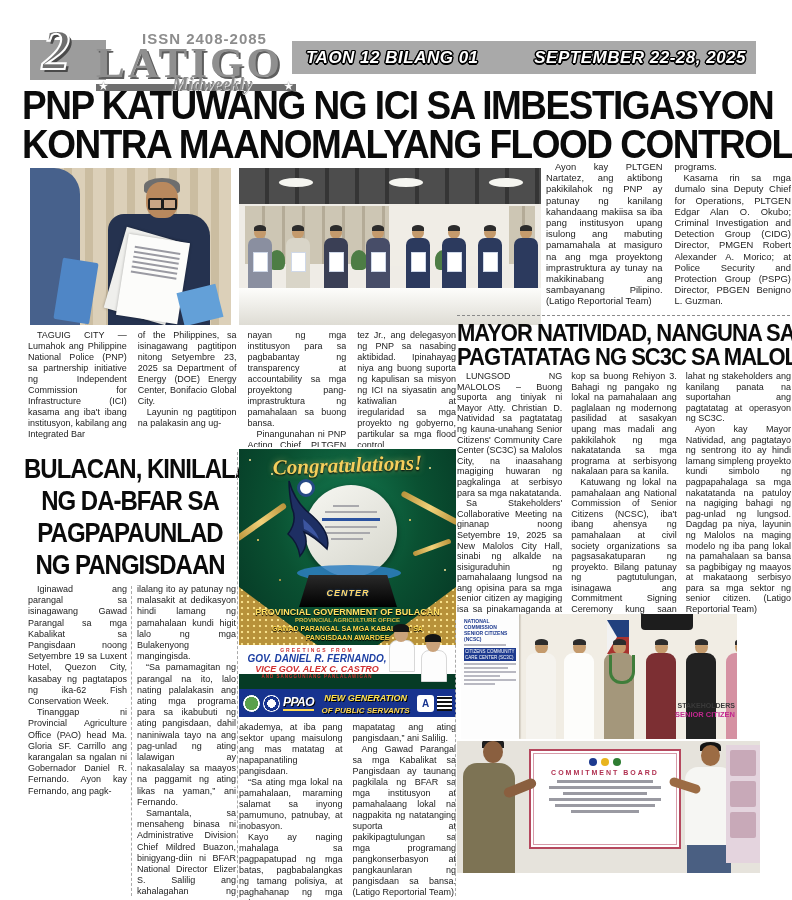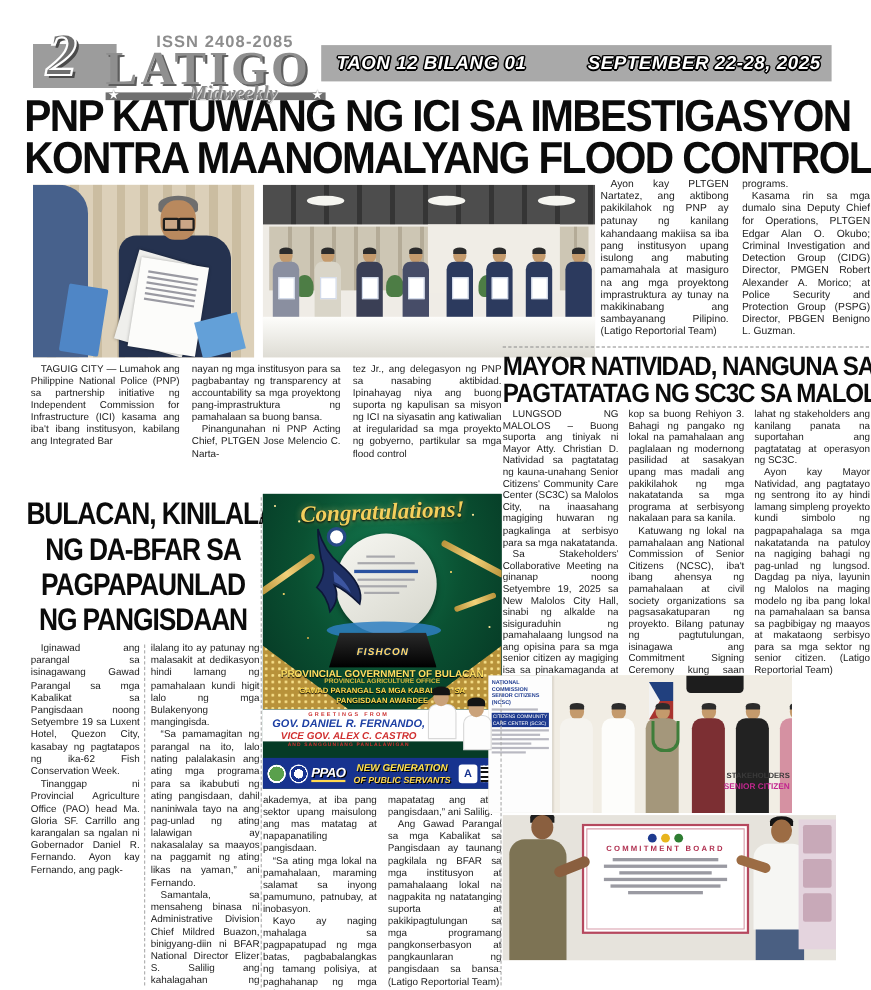--- a/index.html
+++ b/index.html
@@ -81,21 +81,21 @@
   .p2-wallw{position:absolute;left:150px;top:36px;width:120px;height:62px;background:#f0ede6;}
   .p2-table{position:absolute;left:0;top:120px;width:302px;height:37px;
             background:linear-gradient(#fdfdfb,#dedcd4);}
   .plant{position:absolute;width:16px;height:20px;background:#4d7d45;border-radius:50% 50% 30% 30%;top:82px;}
   .fig{position:absolute;width:26px;height:64px;top:58px;}
   .fig .head{position:absolute;left:7px;top:0;width:12px;height:13px;border-radius:50%;background:#c49a6c;display:block;}
   .fig .hair{position:absolute;left:7px;top:-1px;width:12px;height:6px;border-radius:50% 50% 0 0;background:#2c2c2c;display:block;}
   .fig .torso{position:absolute;left:1px;top:12px;width:24px;height:52px;border-radius:7px 7px 0 0;display:block;}
   .fig .doc{position:absolute;left:6px;top:26px;width:13px;height:18px;background:#fff;border:1px solid #cfd8e8;display:block;}
 
-  .photo3{left:444px;top:614px;width:276px;height:125px;background:#eae4d8;}
+  .photo3{left:461px;top:614px;width:276px;height:125px;background:#eae4d8;}
   .p3-wall{position:absolute;left:60px;top:0;width:243px;height:125px;background:#f1ede4;}
   .p3-tv{position:absolute;right:44px;top:0;width:52px;height:16px;background:#1d1d1d;border-radius:0 0 4px 4px;}
   .p3-banner{position:absolute;left:0;top:0;width:58px;height:125px;background:#fdfdfd;
              box-shadow:1px 0 2px rgba(0,0,0,.2);padding:4px 3px;box-sizing:border-box;}
   .p3-banner .bl{font-weight:bold;color:#1d3a8f;font-size:5px;line-height:6px;}
   .p3-banner .gl{height:2px;background:#b9b9c2;margin:2px 0;}
   .p3-banner .hl{background:#1d3a8f;color:#fff;font-size:4.5px;line-height:5.5px;padding:1px;margin:2px 0;}
   .p3-flag{position:absolute;left:146px;top:6px;width:22px;height:34px;
            background:linear-gradient(#21407e 0 50%,#a8332f 50% 100%);}
   .p3-flag:before{content:"";position:absolute;left:0;top:0;border-top:17px solid transparent;
@@ -306,20 +306,24 @@
     </div>
   </div>
 
   <div class="abs hr-dash"></div>
 
   <div class="abs cols lead-cols">
     <div class="col">
       <p class="p-ind">TAGUIG CITY — Lumahok ang Philippine National Police (PNP) sa partnership initiative ng Independent Commission for Infrastructure (ICI) kasama ang iba't ibang institusyon, kabilang ang Integrated Bar</p>
     </div>
     <div class="col">
+      <p>of the Philippines, sa isinagawang pagtitipon nitong Setyembre 23, 2025 sa Department of Energy (DOE) Energy Center, Bonifacio Global City.</p>
+      <p class="p-ind">Layunin ng pagtitipon na palakasin ang ug-</p>
+    </div>
+    <div class="col">
       <p>nayan ng mga institusyon para sa pagbabantay ng transparency at accountability sa mga proyektong pang-imprastruktura ng pamahalaan sa buong bansa.</p>
       <p class="p-ind">Pinangunahan ni PNP Acting Chief, PLTGEN Jose Melencio C. Narta-</p>
     </div>
     <div class="col">
       <p>tez Jr., ang delegasyon ng PNP sa nasabing aktibidad. Ipinahayag niya ang buong suporta ng kapulisan sa misyon ng ICI na siyasatin ang katiwalian at iregularidad sa mga proyekto ng gobyerno, partikular sa mga flood control</p>
     </div>
   </div>
 
   <div class="abs headline2">
     <div>MAYOR NATIVIDAD, NANGUNA SA</div>
@@ -375,21 +379,21 @@
         <div class="plq-line" style="width:70%;"></div>
         <div class="plq-line" style="width:50%;margin-left:18%;"></div>
       </div>
       <div class="plq-logo"></div>
       <svg class="marlin" width="52" height="88" viewBox="0 0 52 88">
         <path d="M6 2 C10 16 16 26 26 34 C38 44 48 56 44 70 C36 62 28 56 21 53 C25 62 23 70 17 77 C15 66 11 60 5 55 C11 47 13 38 9 29 C7 19 6 10 6 2 Z" fill="#1e2f63" stroke="#0d1737" stroke-width="1.5"></path>
         <path d="M20 40 C27 46 33 52 36 60 C31 56 26 52 21 50 Z" fill="#3c55a0"></path>
       </svg>
       <div class="wave"></div>
       <div class="tbase">
-        <span>FISHCON</span>
+        <span>CENTER</span>
       </div>
       <div class="porg">PROVINCIAL GOVERNMENT OF BULACAN</div>
       <div class="poff">PROVINCIAL AGRICULTURE OFFICE</div>
       <div class="paward">GAWAD PARANGAL SA MGA KABALIKAT SA PANGISDAAN AWARDEE</div>
     </div>
     <div class="pman" style="left:150px;top:178px;">
       <span class="pbody"></span>
         <span class="phead"></span>
         <span class="phair"></span>
     </div>

